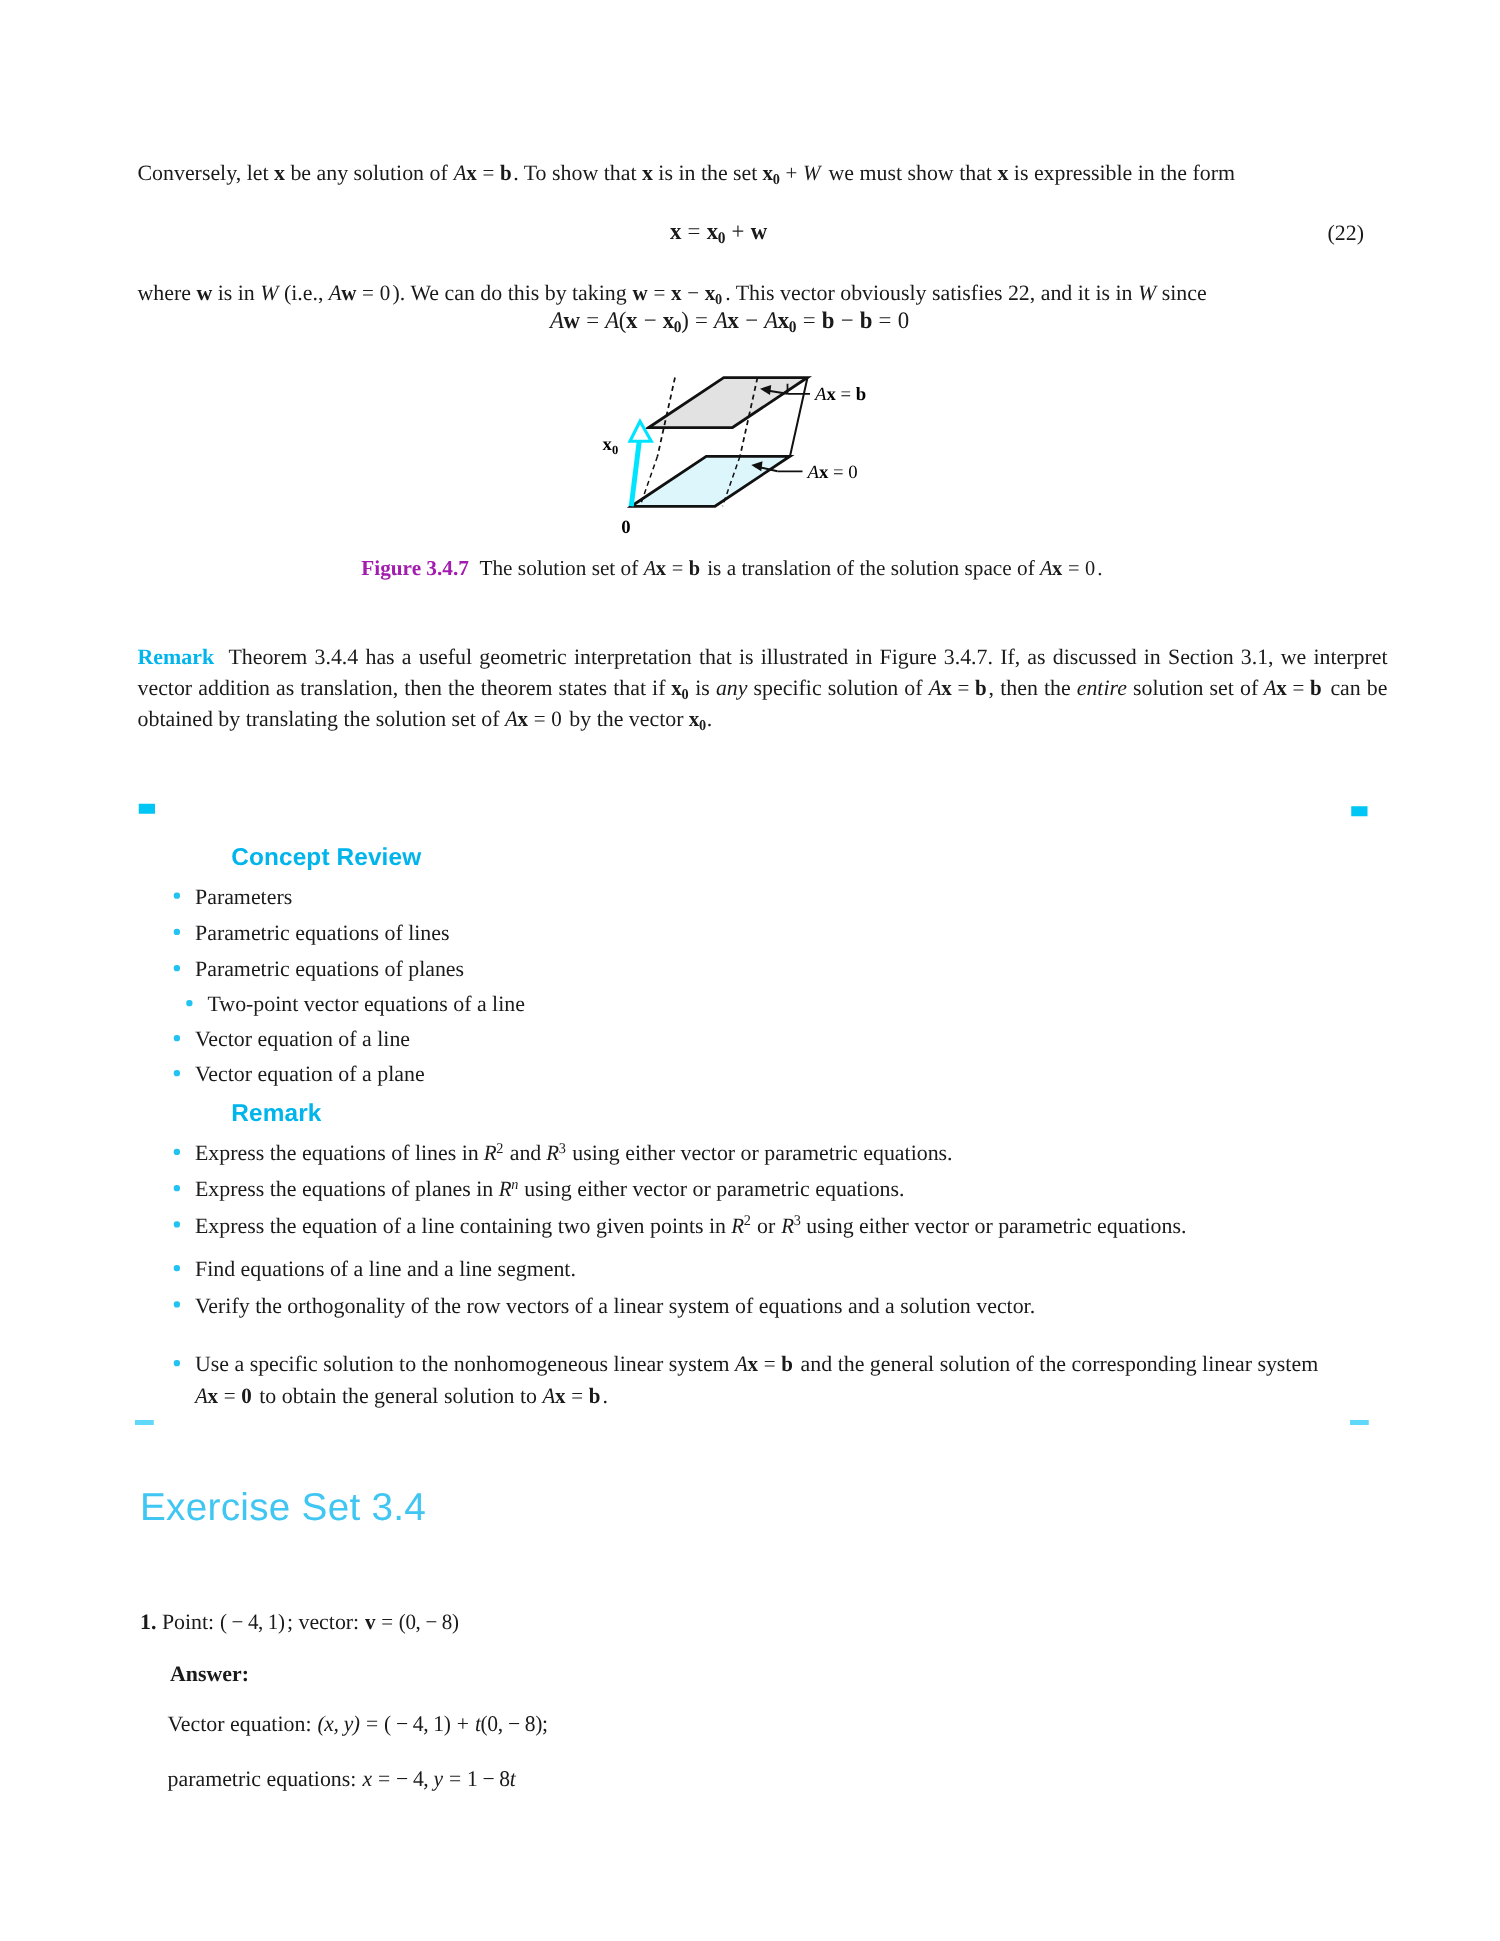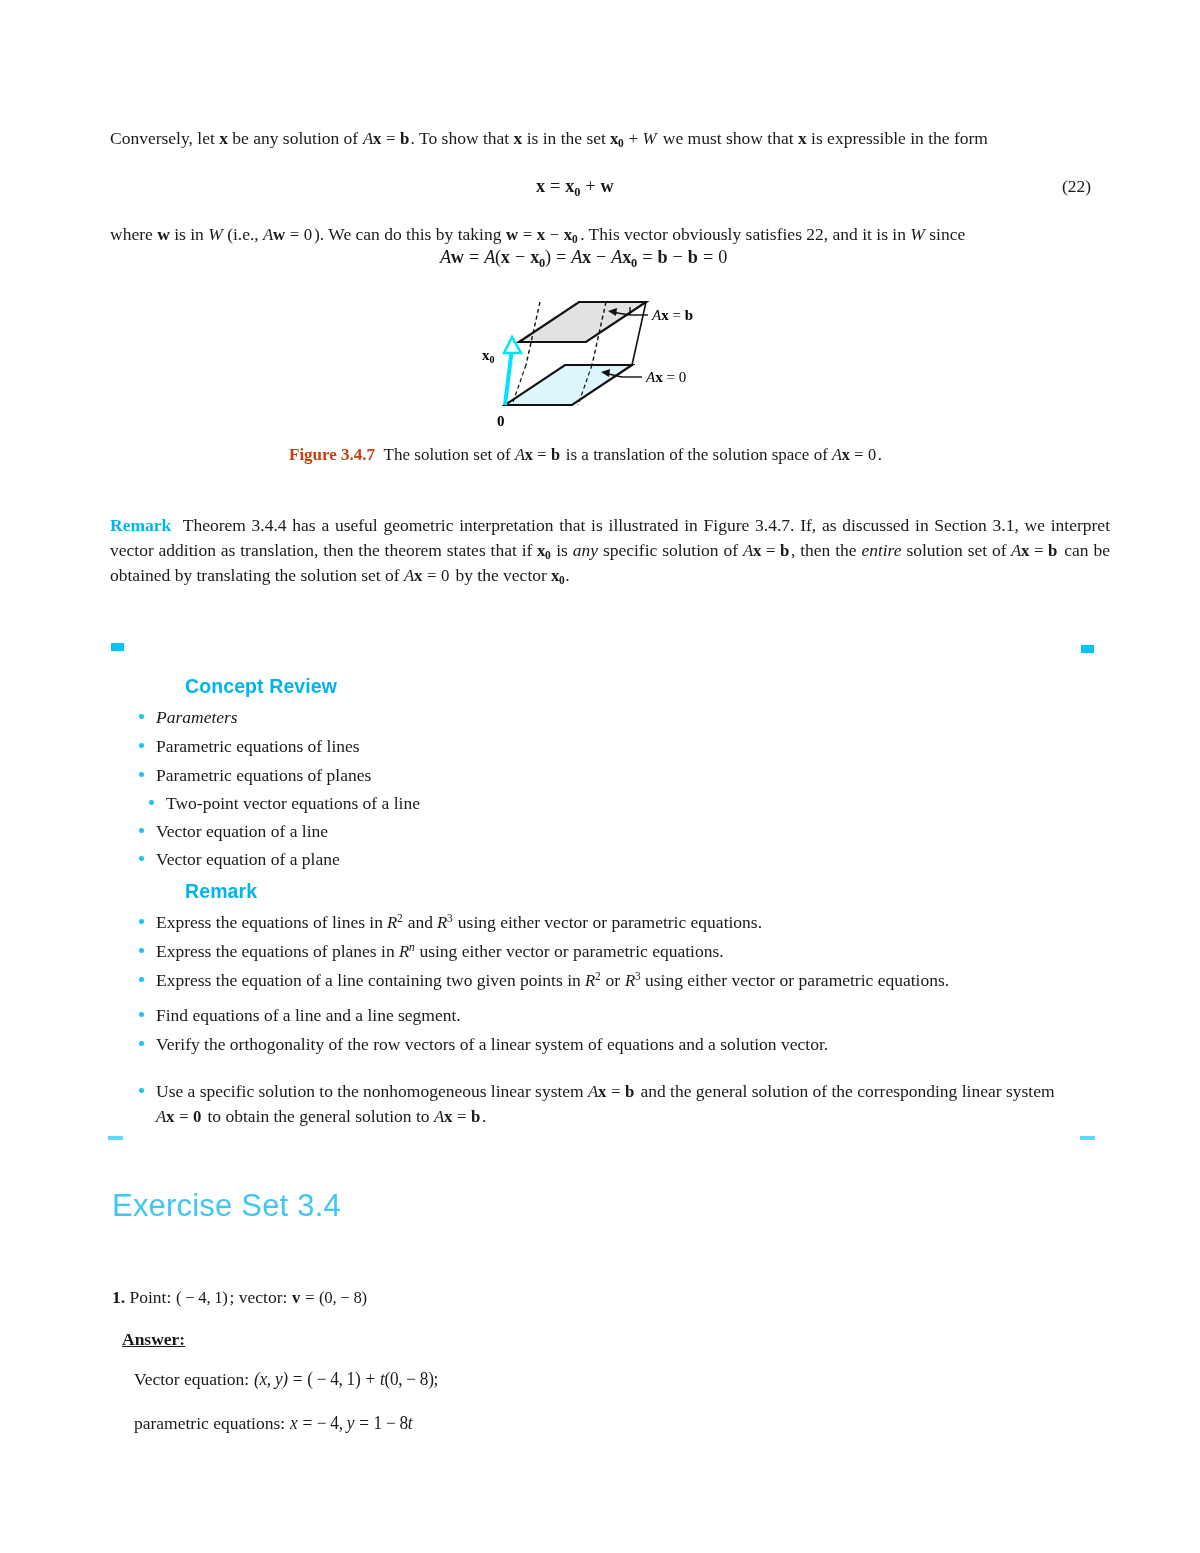--- a/index.html
+++ b/index.html
@@ -72,21 +72,21 @@
   
   .figwrap {
     position: absolute;
   }
   .figcap {
     position: absolute;
     font-size: 17px;
     white-space: nowrap;
   }
   .figcap .figlabel {
-    color: #c2410c;
+    color: #a21caf;
     font-weight: bold;
   }
 
   
   .mark-sq {
     position: absolute;
     background: #00c6f5;
   }
   .mark-line {
     position: absolute;
@@ -191,21 +191,21 @@
 
   <div class="para just" style="left:110px; top:513px; width:1000px;">
     <span style="color:#00b5ec; font-weight:bold;">Remark</span><span>&nbsp;&nbsp;</span><span>Theorem 3.4.4 has a useful geometric interpretation that is illustrated in Figure 3.4.7. If, as discussed in Section 3.1, we interpret vector addition as translation, then the theorem states that if </span><span class="m"><span class="v">x<sub>0</sub></span></span><span> is </span><i>any</i><span> specific solution of </span><span class="m"><span class="mi">A</span><span class="v">x</span><span class="op"> = </span><span class="v">b</span></span><span>, then the </span><i>entire</i><span> solution set of </span><span class="m"><span class="mi">A</span><span class="v">x</span><span class="op"> = </span><span class="v">b</span></span><span> can be obtained by translating the solution set of </span><span class="m"><span class="mi">A</span><span class="v">x</span><span class="op"> = </span><span>0</span></span><span> by the vector </span><span class="m"><span class="v">x<sub>0</sub></span></span><span>.</span>
   </div>
 
   <div class="mark-sq" style="left:111px; top:643px; width:13px; height:8px;"></div>
   <div class="mark-sq" style="left:1081px; top:645px; width:13px; height:8px;"></div>
 
   <div class="sect-head" style="left:139px; top:675px;">Concept Review</div>
 
-  <div class="bullet-row" style="left:139px; top:705px; width:600px;font-style:italic;">
+  <div class="bullet-row" style="left:139px; top:705px; width:600px;">
     <span class="bullet-dot"></span>
     <span class="bullet-txt">Parameters</span>
   </div>
   <div class="bullet-row" style="left:139px; top:734px; width:600px;">
     <span class="bullet-dot"></span>
     <span class="bullet-txt">Parametric equations of lines</span>
   </div>
   <div class="bullet-row" style="left:139px; top:763px; width:600px;">
     <span class="bullet-dot"></span>
     <span class="bullet-txt">Parametric equations of planes</span>
@@ -258,21 +258,21 @@
   <div class="mark-line" style="left:108px; top:1136px; width:15px; height:4px;"></div>
   <div class="mark-line" style="left:1080px; top:1136px; width:15px; height:4px;"></div>
 
   <div class="exset-title" style="left:112px; top:1188px;">Exercise Set 3.4</div>
 
 
   <div class="para" style="left:112px; top:1285px; width:900px;">
     <b>1.</b><span>&nbsp;</span><span>Point: </span><span class="m"><span>( − 4, 1)</span></span><span>; vector: </span><span class="m"><span class="v">v</span><span class="op"> = </span><span>(0, − 8)</span></span>
   </div>
 
-  <div class="para" style="left:122px; top:1327px;text-decoration:underline;">
+  <div class="para" style="left:136px; top:1327px;">
     <b>Answer:</b>
   </div>
 
   <div class="para" style="left:134px; top:1367px; width:900px;">
     <span>Vector equation: </span><span class="m" style="font-size:18px;"><span class="mi">(x, y)</span><span class="op"> = </span><span>( − 4, 1)</span><span class="op"> + </span><span class="mi">t</span><span>(0, − 8);</span></span>
   </div>
 
   <div class="para" style="left:134px; top:1411px; width:900px;">
     <span>parametric equations: </span><span class="m" style="font-size:18px;"><span class="mi">x</span><span class="op"> = </span><span>− 4,&nbsp;</span><span class="mi">y</span><span class="op"> = </span><span>1 − 8</span><span class="mi">t</span></span>
   </div>

